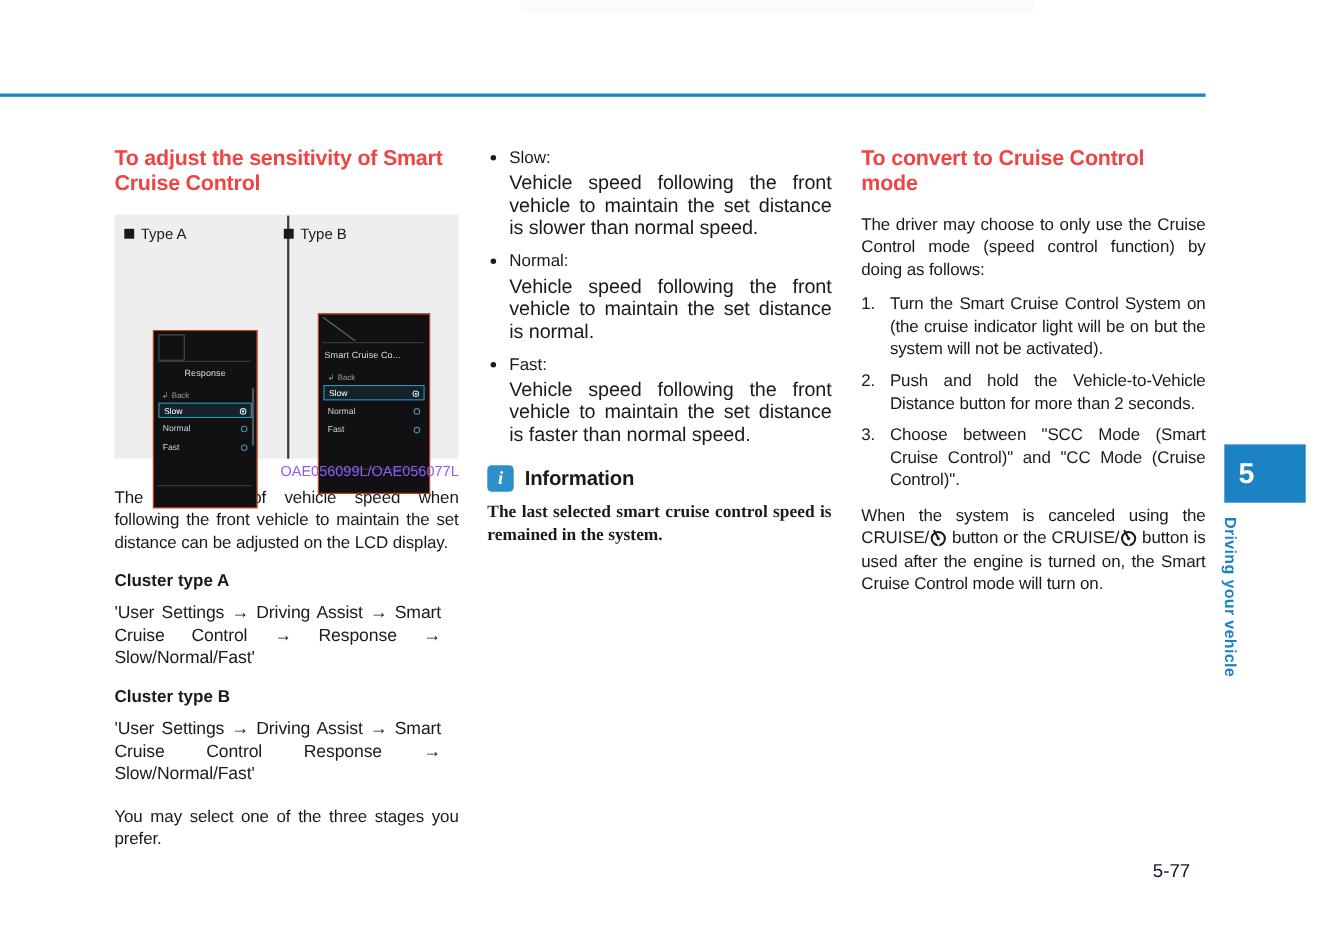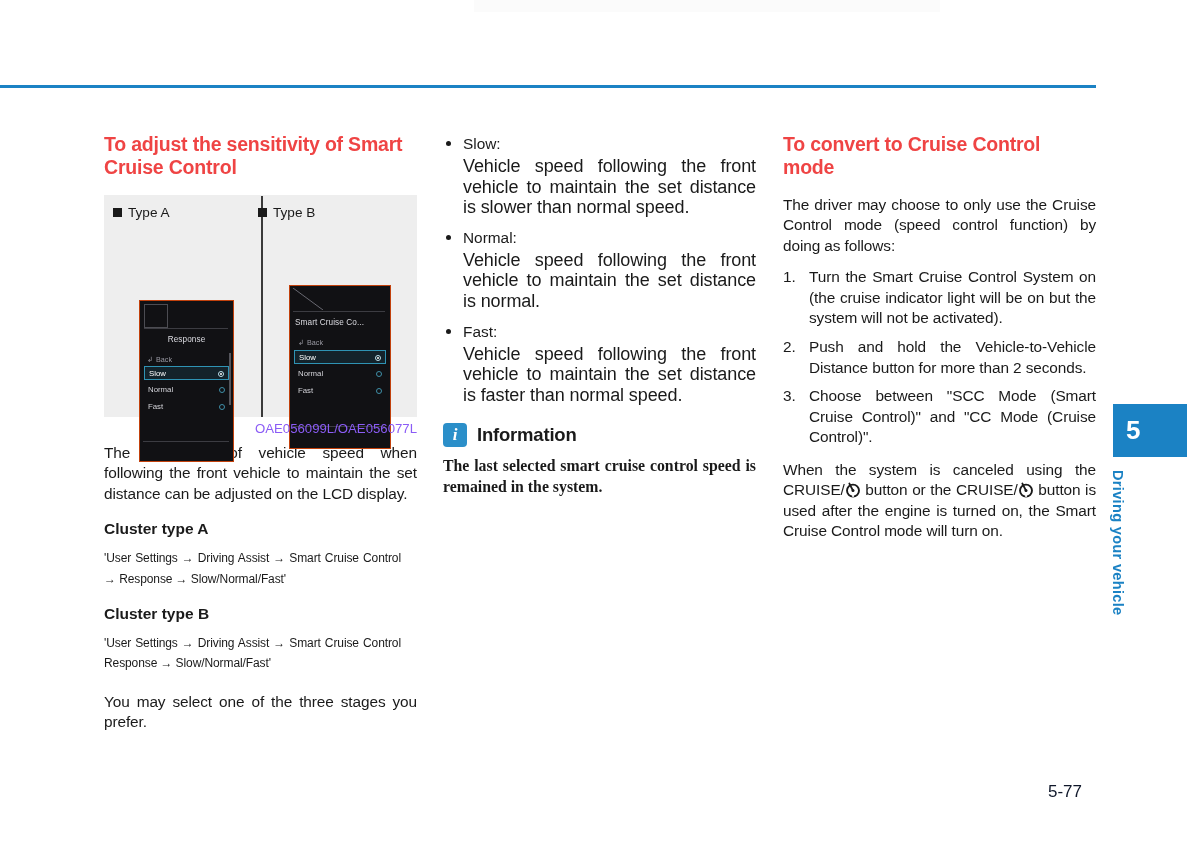--- a/index.html
+++ b/index.html
@@ -62,21 +62,21 @@
   
   p.body {
     font-size: 15.4px;
     line-height: 20.4px;
     margin: 0 0 11px 0;
     text-align: justify;
     letter-spacing: -0.1px;
   }
   p.body.last { margin-bottom: 0; }
   p.path {
-    font-size: 12px;
+    font-size: 16px;
     line-height: 20.4px;
     margin: 0 16px 4px 0;
     text-align: justify;
     letter-spacing: -0.1px;
   }
 
   
   ul.bullets {
     list-style: none;
     margin: 0;

